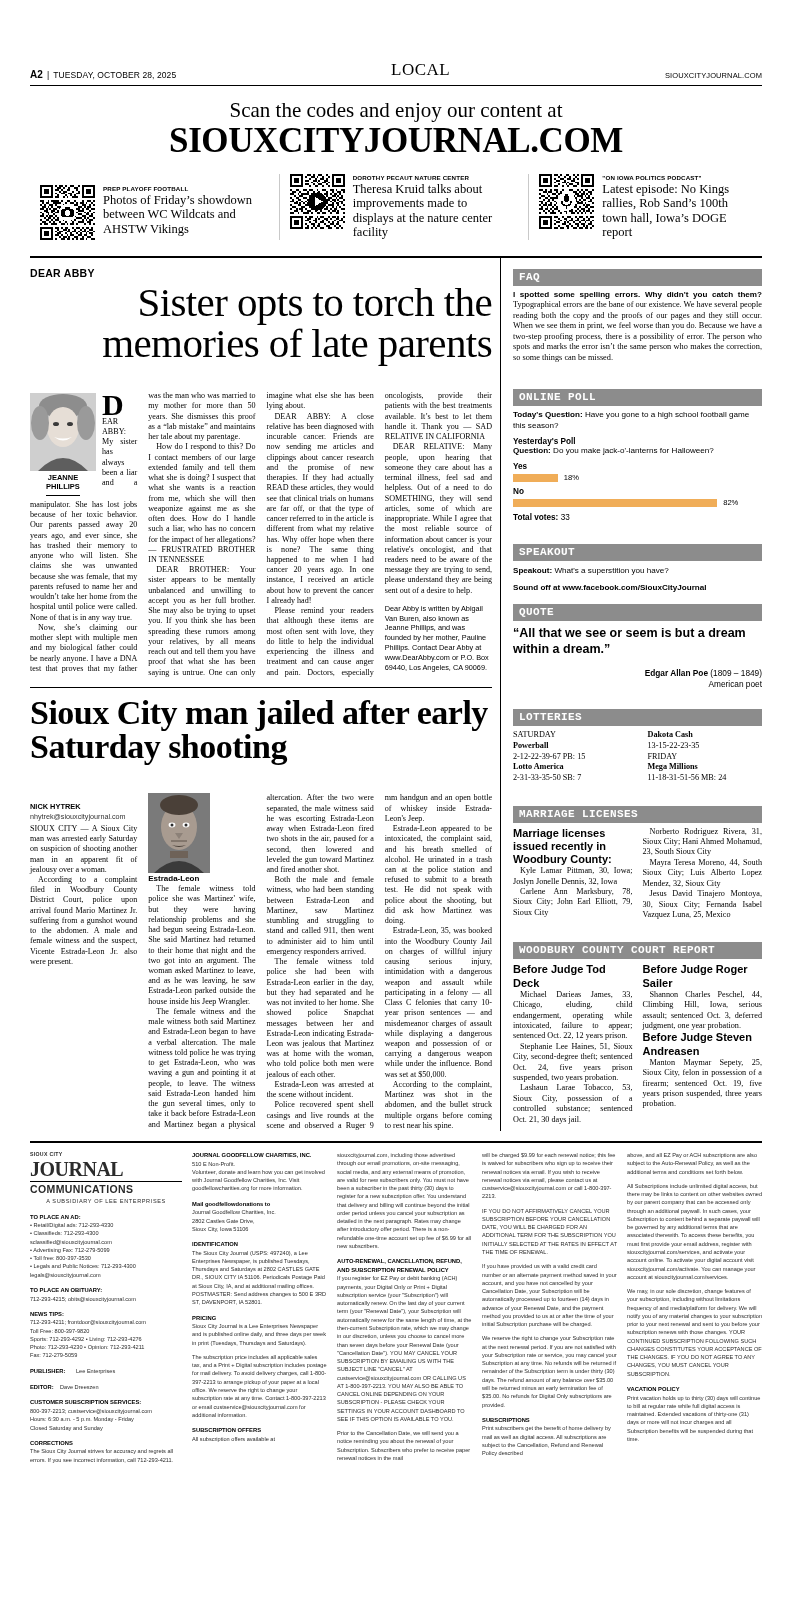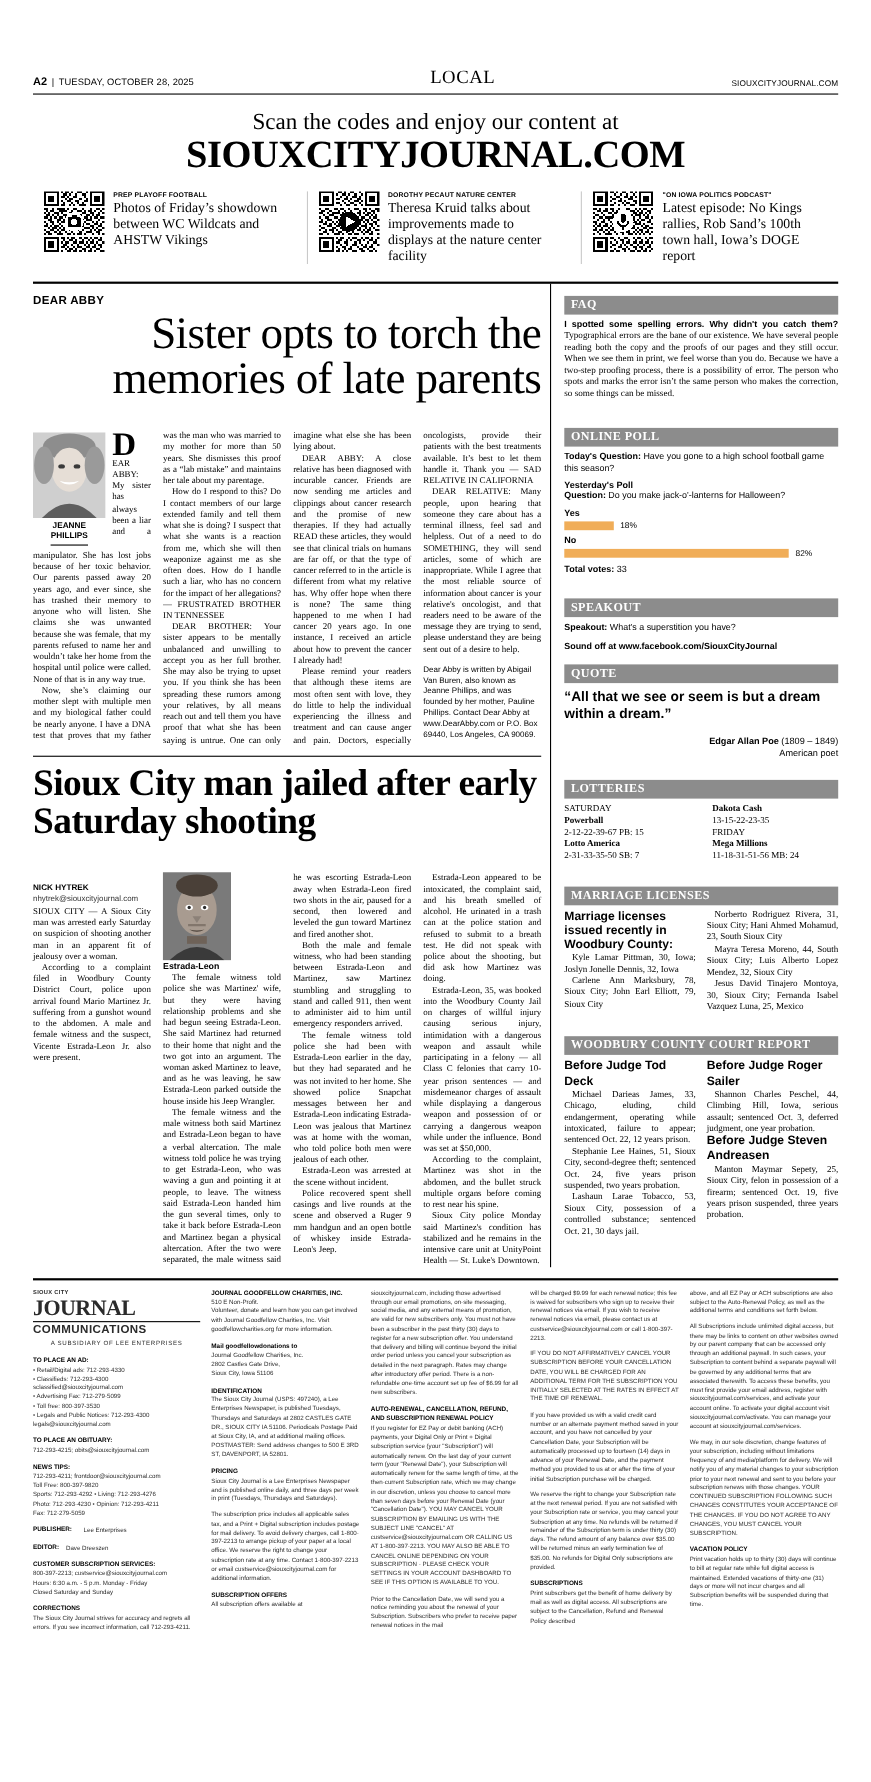--- a/index.html
+++ b/index.html
@@ -20,21 +20,21 @@
   .folio .sep { margin:0 4px; }
   .section-name { font-family:"Liberation Serif", serif; font-size:17px; letter-spacing:.5px; }
   .site { font-family:"Liberation Sans", sans-serif; font-size:7.5px; letter-spacing:.1px; }
   .rule-thick { border-top:1.6px solid #000; margin-top:5px; }
 
   
   .promo { text-align:center; padding-top:12px; }
   .promo .l1 { font-size:21px; }
   .promo .l2 { font-size:35px; font-weight:bold; letter-spacing:-0.4px; line-height:1.05; }
 
-  .qrrow { display:flex; margin-top:14px; align-items:flex-start;gap:16px; }
+  .qrrow { display:flex; margin-top:14px; align-items:flex-end;gap:16px; }
   .qrcell { flex:1; display:flex; gap:8px; padding:0 10px; }
   .qrcell + .qrcell { border-left:1px solid #c9c9c9; }
   .qrbox { width:55px; height:55px; flex:0 0 55px; }
   .qrtxt .kick { font-family:"Liberation Sans", sans-serif; font-weight:bold; font-size:6.2px; letter-spacing:.15px; }
   .qrtxt .hl { font-size:12.5px; line-height:1.16; margin-top:1px; }
 
   .rule-dbl { border-top:2.4px solid #000; margin-top:16px; }
 
   
   .body { display:flex; gap:0; margin-top:0; }
@@ -59,21 +59,21 @@
   .rule-med { border-top:1.4px solid #000; margin:9px 0 0; }
 
   .news-head { font-size:34px; line-height:1.02; letter-spacing:-0.5px; font-weight:bold; margin-top:8px; }
   .byline { font-family:"Liberation Sans", sans-serif; font-weight:bold; font-size:7.4px; margin-top:9px; }
   .byemail { font-family:"Liberation Sans", sans-serif; font-size:7.2px; color:#333; margin-bottom:3px; }
 
   .artmug { width:62px; height:80px; display:block; margin:0 0 2px 0; }
   .artmugcap { font-family:"Liberation Sans", sans-serif; font-weight:bold; font-size:8px; line-height:1.1; }
 
   
-  .sbhead { background:#8c8c8c; color:#fff; font-family:Liberation Serif, serif; font-weight:bold;
+  .sbhead { background:#8c8c8c; color:#fff; font-family:Liberation Mono, monospace; font-weight:bold;
             font-size:11px; letter-spacing:.4px; padding:2px 6px 3px; margin-top:11px; }
   .sbbody { font-size:8.3px; line-height:1.27; padding-top:4px; text-align:justify; }
   .sbq { font-family:"Liberation Sans", sans-serif; font-weight:bold; font-size:8.1px; }
   .sbtxt-sans { font-family:"Liberation Sans", sans-serif; font-size:8.1px; line-height:1.35; }
   .poll-label { font-family:"Liberation Sans", sans-serif; font-weight:bold; font-size:8.2px; margin-top:5px; }
   .barrow { display:flex; align-items:center; gap:6px; margin-top:2px; }
   .bar { height:8px; background:#f0ad58; }
   .barpct { font-family:"Liberation Sans", sans-serif; font-size:7.6px; }
   .totv { font-family:"Liberation Sans", sans-serif; font-size:8.2px; margin-top:6px; }
   .totv b { font-weight:bold; }
@@ -873,21 +873,20 @@
         </div>
         <p>The female witness told police she was Martinez' wife, but they were having relationship problems and she had begun seeing Estrada-Leon. She said Martinez had returned to their home that night and the two got into an argument. The woman asked Martinez to leave, and as he was leaving, he saw Estrada-Leon parked outside the house inside his Jeep Wrangler.</p>
         <p>The female witness and the male witness both said Martinez and Estrada-Leon began to have a verbal altercation. The male witness told police he was trying to get Estrada-Leon, who was waving a gun and pointing it at people, to leave. The witness said Estrada-Leon handed him the gun several times, only to take it back before Estrada-Leon and Martinez began a physical altercation. After the two were separated, the male witness said he was escorting Estrada-Leon away when Estrada-Leon fired two shots in the air, paused for a second, then lowered and leveled the gun toward Martinez and fired another shot.</p>
         <p>Both the male and female witness, who had been standing between Estrada-Leon and Martinez, saw Martinez stumbling and struggling to stand and called 911, then went to administer aid to him until emergency responders arrived.</p>
         <p>The female witness told police she had been with Estrada-Leon earlier in the day, but they had separated and he was not invited to her home. She showed police Snapchat messages between her and Estrada-Leon indicating Estrada-Leon was jealous that Martinez was at home with the woman, who told police both men were jealous of each other.</p>
         <p>Estrada-Leon was arrested at the scene without incident.</p>
         <p>Police recovered spent shell casings and live rounds at the scene and observed a Ruger 9 mm handgun and an open bottle of whiskey inside Estrada-Leon's Jeep.</p>
         <p>Estrada-Leon appeared to be intoxicated, the complaint said, and his breath smelled of alcohol. He urinated in a trash can at the police station and refused to submit to a breath test. He did not speak with police about the shooting, but did ask how Martinez was doing.</p>
         <p>Estrada-Leon, 35, was booked into the Woodbury County Jail on charges of willful injury causing serious injury, intimidation with a dangerous weapon and assault while participating in a felony — all Class C felonies that carry 10-year prison sentences — and misdemeanor charges of assault while displaying a dangerous weapon and possession of or carrying a dangerous weapon while under the influence. Bond was set at $50,000.</p>
         <p>According to the complaint, Martinez was shot in the abdomen, and the bullet struck multiple organs before coming to rest near his spine.</p>
-        <p>Sioux City police Monday said Martinez's condition has stabilized and he remains in the intensive care unit at UnityPoint Health — St. Luke's Downtown.</p>
       </div>
     </div>
 
     <div class="rightcol">
 
       <div class="sbhead">FAQ</div>
       <div class="sbbody">
         <span class="sbq">I spotted some spelling errors. Why didn't you catch them?</span>
         <span>Typographical errors are the bane of our existence. We have several people reading both the copy and the proofs of our pages and they still occur. When we see them in print, we feel worse than you do. Because we have a two-step proofing process, there is a possibility of error. The person who spots and marks the error isn’t the same person who makes the correction, so some things can be missed.</span>
       </div>

